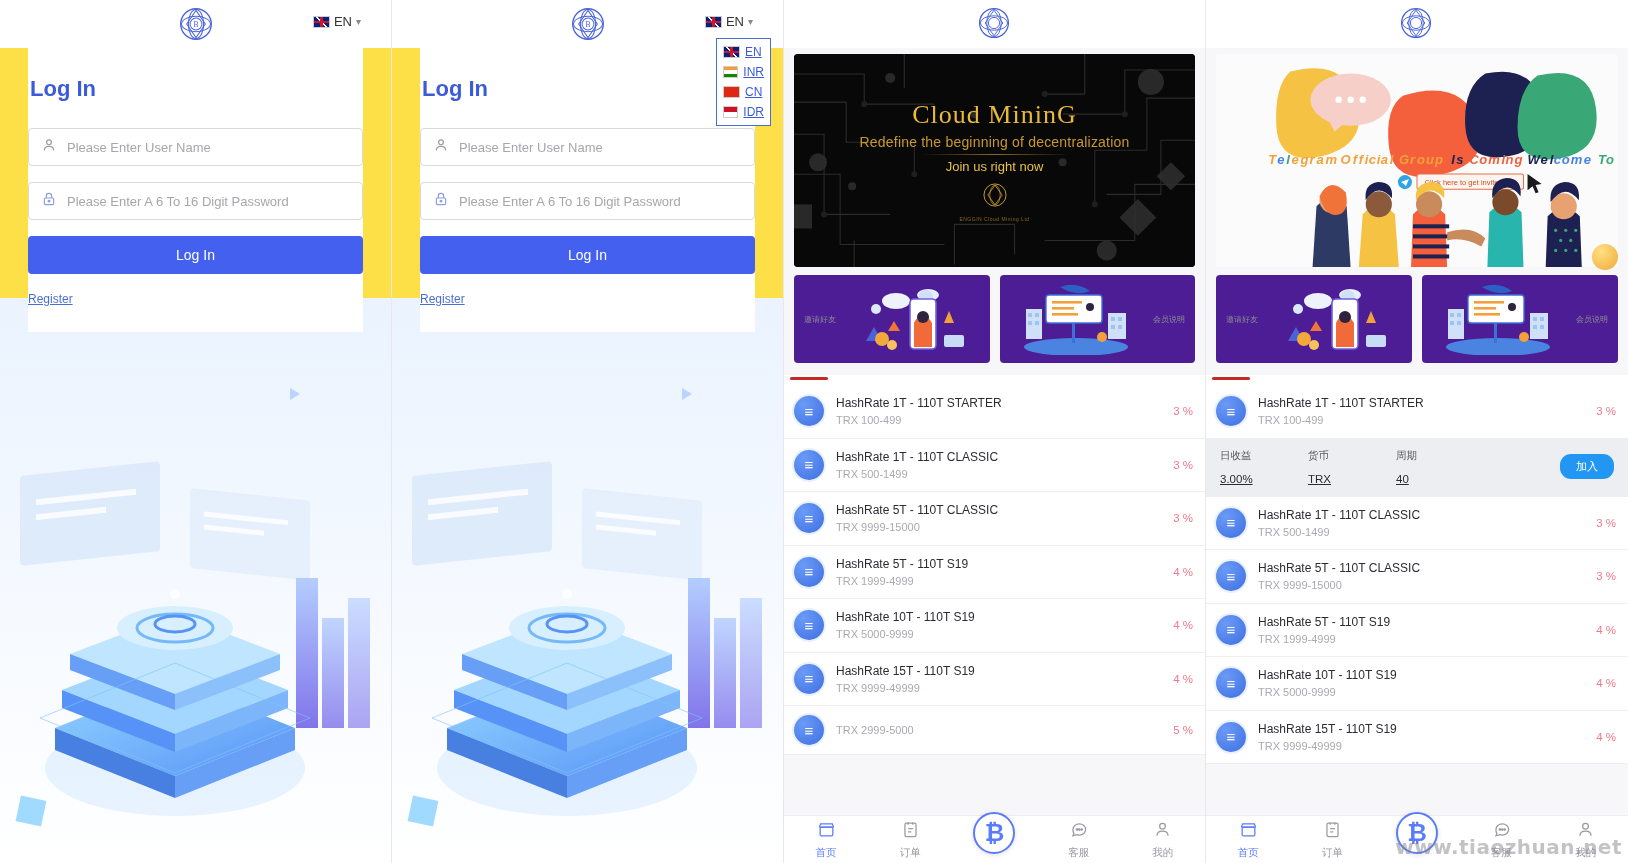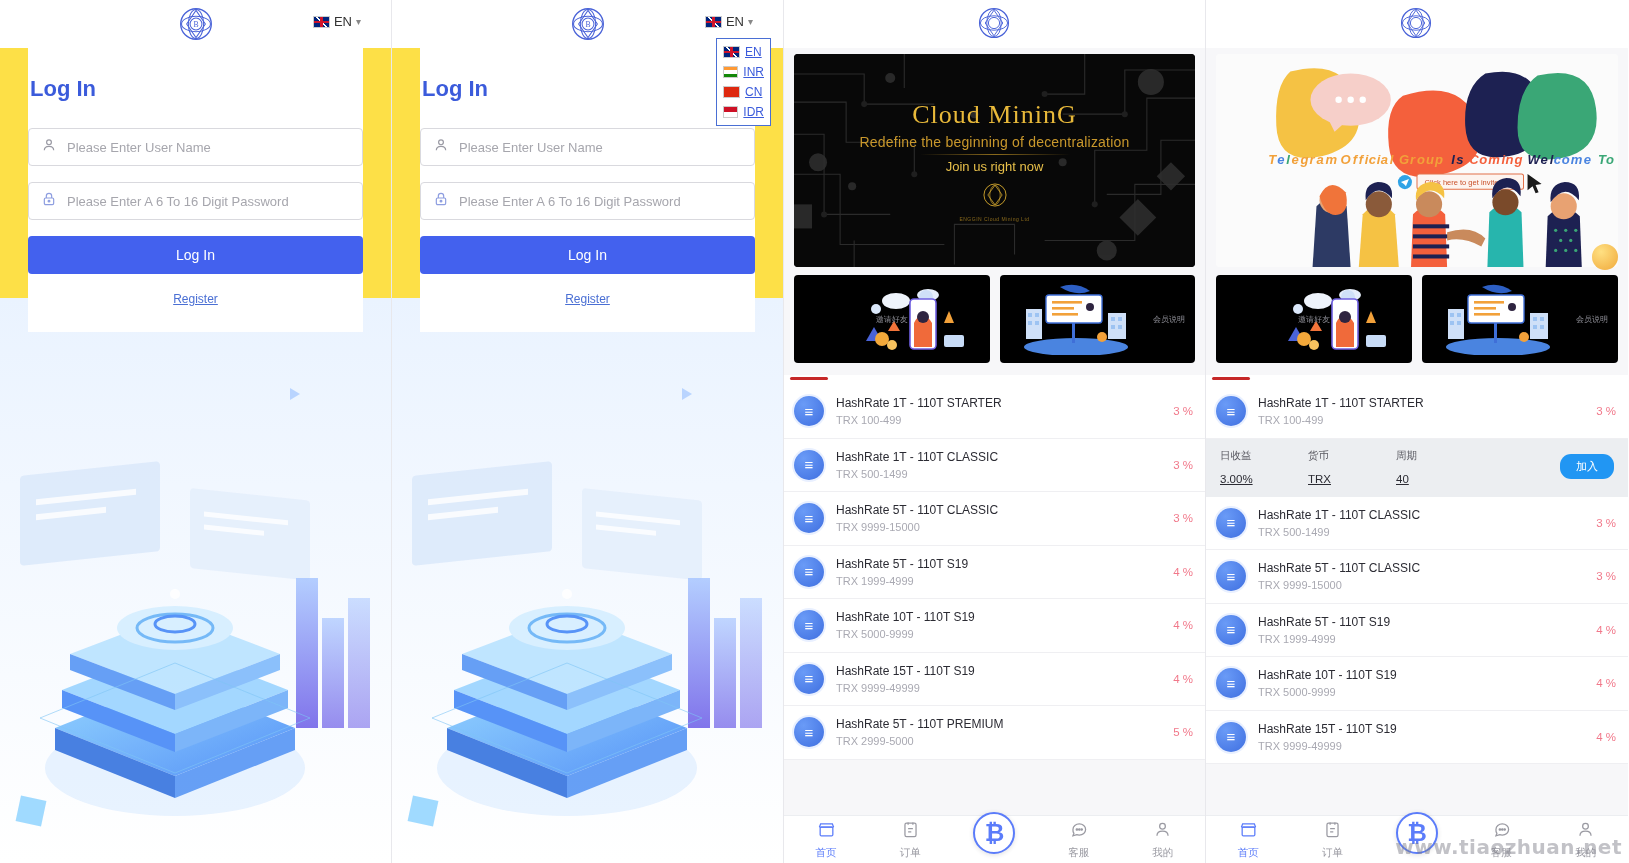--- a/index.html
+++ b/index.html
@@ -60,21 +60,21 @@
     height: 38px; border: 1px solid #d9d9de; border-radius: 4px;
     display: flex; align-items: center; gap: 10px; padding: 0 12px;
     margin-bottom: 16px; background: #fff;
   }
   .field .ph { font-size: 13px; color: #a6a6ad; }
   .btn-login {
     height: 38px; background: #4361ee; color: #fff; border: none; border-radius: 4px;
     width: 100%; font-size: 14px; cursor: pointer; font-family: inherit;
   }
   .register {
-    text-align: center; margin-top: 18px; font-size: 12px;
+    text-align: left; margin-top: 18px; font-size: 12px;
     color: #4a6fd4; text-decoration: underline; cursor: pointer;
   }
 
   
   .illus { position: absolute; left: 0; right: 0; top: 250px; height: 565px; overflow: hidden; }
 
   
   .app-body { height: 815px; background: #f7f7f9; position: relative; overflow: hidden; }
   .banner-wrap { padding: 6px 10px 0; }
   .banner {
@@ -90,24 +90,23 @@
   .b-join { font-size: 13px; color: #e8c04a; }
   .b-logo { margin-top: 8px; }
   .b-foot { font-size: 5px; color: #8a6a1c; margin-top: 4px; letter-spacing: .5px; }
 
   
   .tg-banner { background: #fbfbfb; }
 
   
   .cards { display: flex; gap: 10px; padding: 8px 10px 0; }
   .s-card {
-    flex: 1; height: 88px; background: #000000; border-radius: 4px;
+    flex: 1; height: 88px; background: #4c1d95; border-radius: 4px;
     position: relative; display: flex; align-items: center; padding: 0 10px;
     overflow: hidden;
-    justify-content: center;
   }
   .s-card .lbl { font-size: 8px; color: #8c8c94; z-index: 2; }
   .s-card.right .lbl { margin-left: auto; }
   .s-card .art { position: absolute; top: 8px; bottom: 8px; right: 22px; width: 120px; }
   .s-card.right .art { left: 16px; right: auto; }
 
   
   .list-wrap { margin-top: 12px; background: #fff; }
   .tab-bar { height: 10px; position: relative; background: #fff; }
   .tab-ind { position: absolute; left: 6px; top: 2px; width: 38px; height: 3px; background: #c62828; border-radius: 2px; }
@@ -547,21 +546,20 @@
           <span class="coin">≡</span>
           <div class="row-main">
             <div class="row-t">HashRate 15T - 110T S19</div>
             <div class="row-s">TRX 9999-49999</div>
           </div>
           <div class="row-p">4 %</div>
         </div>
         <div class="row">
           <span class="coin">≡</span>
           <div class="row-main">
-            <div class="row-t">HashRate 5T - 110T PREMIUM</div>
             <div class="row-s">TRX 2999-5000</div>
           </div>
           <div class="row-p">5 %</div>
         </div>
       </div>
 
       <div class="tabbar">
         <div class="tabitem active">
           <span>
             <svg viewBox="0 0 24 24" width="19" height="19" fill="none" stroke="#5b7cfa" stroke-width="1.6">

